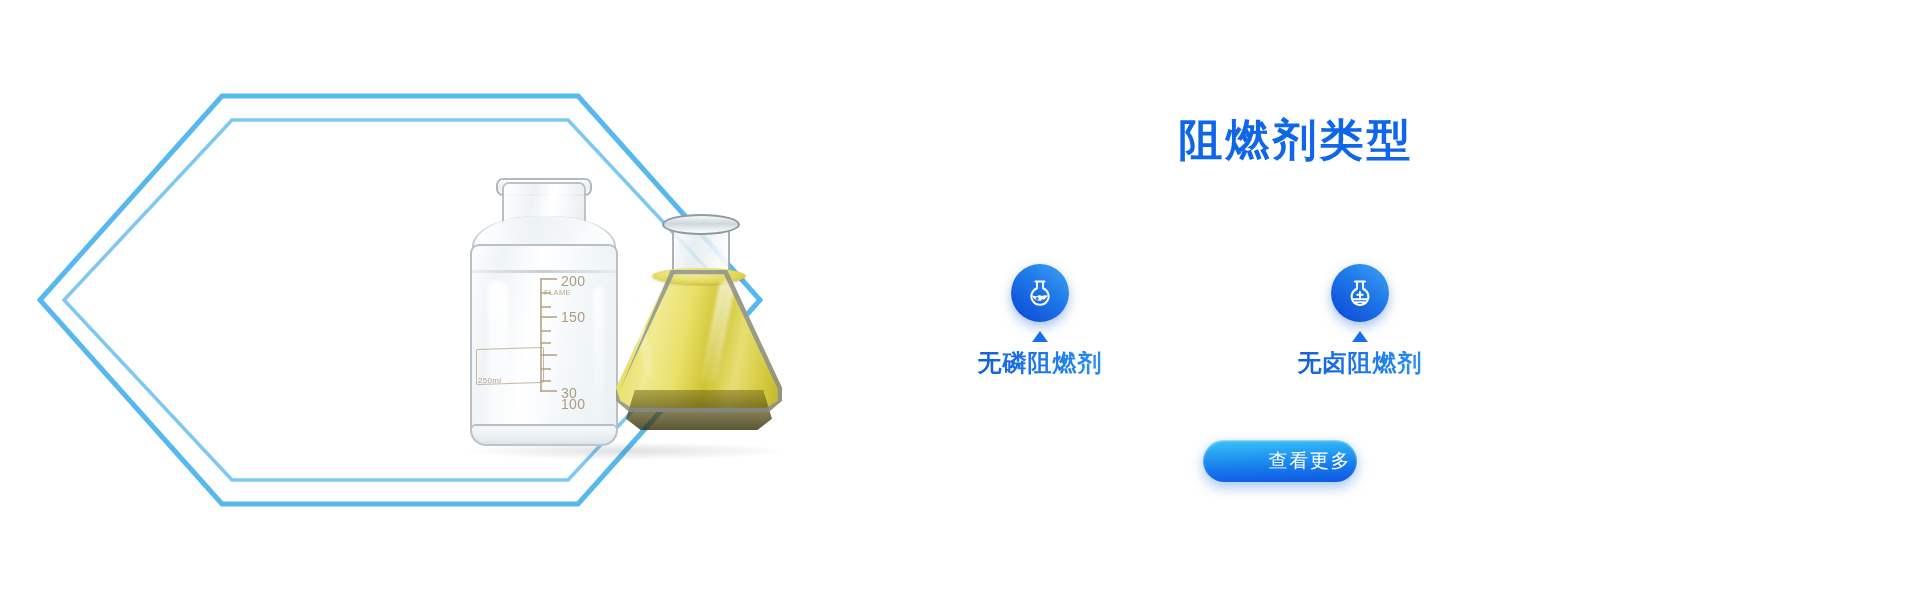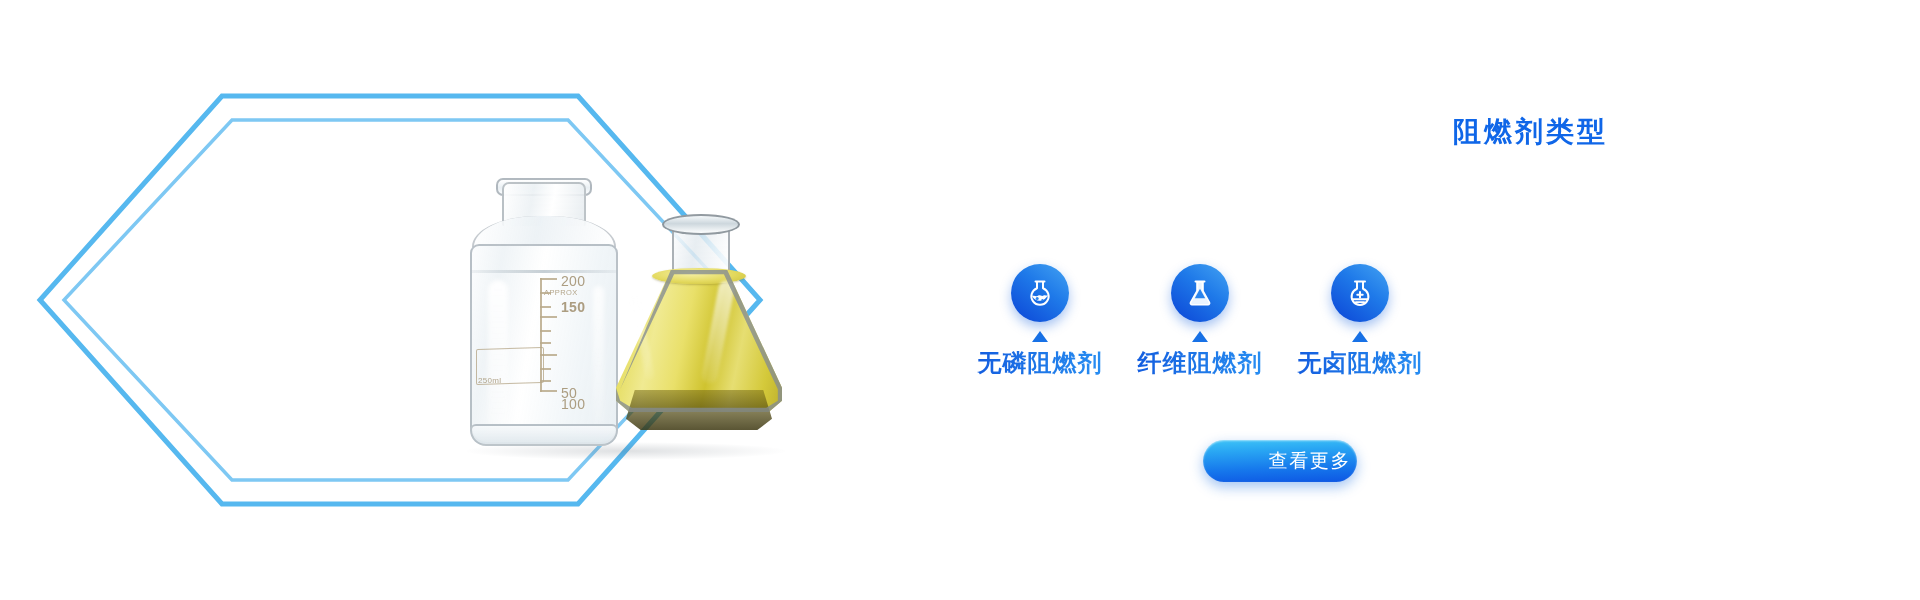--- a/index.html
+++ b/index.html
@@ -138,22 +138,22 @@
     background:rgba(132,140,146,.78);
   }
   .shadow{
     position:absolute;left:26px;bottom:-10px;width:320px;height:18px;border-radius:50%;
     background:radial-gradient(ellipse at center,rgba(90,100,110,.2) 0%,rgba(90,100,110,0) 72%);
   }
 
   
   .content{position:absolute;left:960px;top:0;width:960px;height:600px;}
   .title{
-    position:absolute;left:8px;top:118px;width:640px;text-align:right;
-    font-size:28px;font-weight:bold;color:#0f66e8;letter-spacing:3px;line-height:1;
+    position:absolute;left:16px;top:118px;width:640px;text-align:center;
+    font-size:44px;font-weight:bold;color:#0f66e8;letter-spacing:3px;line-height:1;
   }
   .subtitle{
     position:absolute;left:0;top:176px;width:640px;text-align:center;
     font-size:15px;color:#5fb2ea;letter-spacing:4.2px;line-height:1;
   }
 
   .cards{position:absolute;left:0;top:252px;width:640px;height:110px;}
   .card{position:absolute;top:12px;width:160px;text-align:center;}
   .card.c0{left:0;}
   .card.c1{left:160px;}
@@ -211,42 +211,42 @@
         <div class="shoulder"></div>
         <div class="body">
           <div class="liquid-line"></div>
           <div class="sheen"></div>
           <div class="sheen2"></div>
         </div>
         <div class="base"></div>
 
         <div class="scale">
           <div class="axis"></div>
-          <div class="approx">APPROX</div>
+          <div class="approx">FLAME</div>
 
           <div class="tick long" style="top:0;"></div>
           <div class="num" style="top:0;">200</div>
 
           <div class="tick" style="top:14px;"></div>
           <div class="tick" style="top:28px;"></div>
 
           <div class="tick long" style="top:38px;"></div>
-          <div class="num" style="top:26px;font-weight:bold;">150</div>
+          <div class="num" style="top:36px;">150</div>
 
           <div class="tick" style="top:52px;"></div>
           <div class="tick" style="top:64px;"></div>
 
           <div class="tick long" style="top:76px;"></div>
           <div class="num" style="top:76px;margin-top:47px;">100</div>
 
           <div class="tick" style="top:90px;"></div>
           <div class="tick" style="top:102px;"></div>
 
           <div class="tick long" style="top:112px;"></div>
-          <div class="num" style="top:112px;">50</div>
+          <div class="num" style="top:112px;">30</div>
         </div>
 
         <div class="ml">250ml</div>
         <div class="labelbox"></div>
       </div>
 
       <div class="flask">
         <div class="fneck"></div>
         <div class="flip"></div>
         <div class="fbody"></div>
@@ -272,32 +272,20 @@
             <path d="M13 5v6.2a8.6 8.6 0 1 0 6 0V5" stroke="#fff" stroke-width="2" fill="none" stroke-linejoin="round"></path>
             <path d="M8.2 19.3c2.2-1.6 3.6.9 5.8-.5 2.2-1.4 3.4 1 5.6-.3 1.5-.9 2.6.2 4.1-.2a8.6 8.6 0 0 1-15.5 1z" fill="#fff"></path>
             <circle cx="13.2" cy="21.6" r="1.5" fill="#2c86ee"></circle>
             <circle cx="18.4" cy="23.2" r="1.1" fill="#2c86ee"></circle>
           </svg>
         </div>
         <div class="pointer"></div>
         <div class="cap">无磷阻燃剂</div>
       </div>
 
-      <div class="card c1">
-        <div class="badge">
-          <svg width="32" height="32" viewBox="0 0 32 32">
-            <path d="M11.5 4.5h9" stroke="#fff" stroke-width="2" stroke-linecap="round" fill="none"></path>
-            <path d="M13.3 5v8.4L6.6 25.3a1.6 1.6 0 0 0 1.4 2.4h16a1.6 1.6 0 0 0 1.4-2.4L18.7 13.4V5z" fill="#eaf4ff" stroke="#fff" stroke-width="1.6" stroke-linejoin="round"></path>
-            <path d="M16 11.8l5.2 9.4h-10.4z" fill="#2a84ee"></path>
-            <path d="M13.3 5v8.4M18.7 5v8.4" stroke="#fff" stroke-width="1.8" stroke-linecap="round"></path>
-          </svg>
-        </div>
-        <div class="pointer"></div>
-        <div class="cap">纤维阻燃剂</div>
-      </div>
 
       <div class="card c2">
         <div class="badge">
           <svg width="32" height="32" viewBox="0 0 32 32">
             <path d="M11 4.5h10" stroke="#fff" stroke-width="2" stroke-linecap="round" fill="none"></path>
             <path d="M13 5v6.8a8.4 8.4 0 1 0 6 0V5" stroke="#fff" stroke-width="2" fill="none" stroke-linejoin="round"></path>
             <path d="M16 15.1v5.4M13.3 17.8h5.4" stroke="#fff" stroke-width="2" stroke-linecap="round"></path>
             <path d="M8.4 22.2h15.2" stroke="#fff" stroke-width="1.9" stroke-linecap="round"></path>
             <path d="M11.8 25.2h8.4" stroke="#fff" stroke-width="1.7" stroke-linecap="round"></path>
           </svg>

